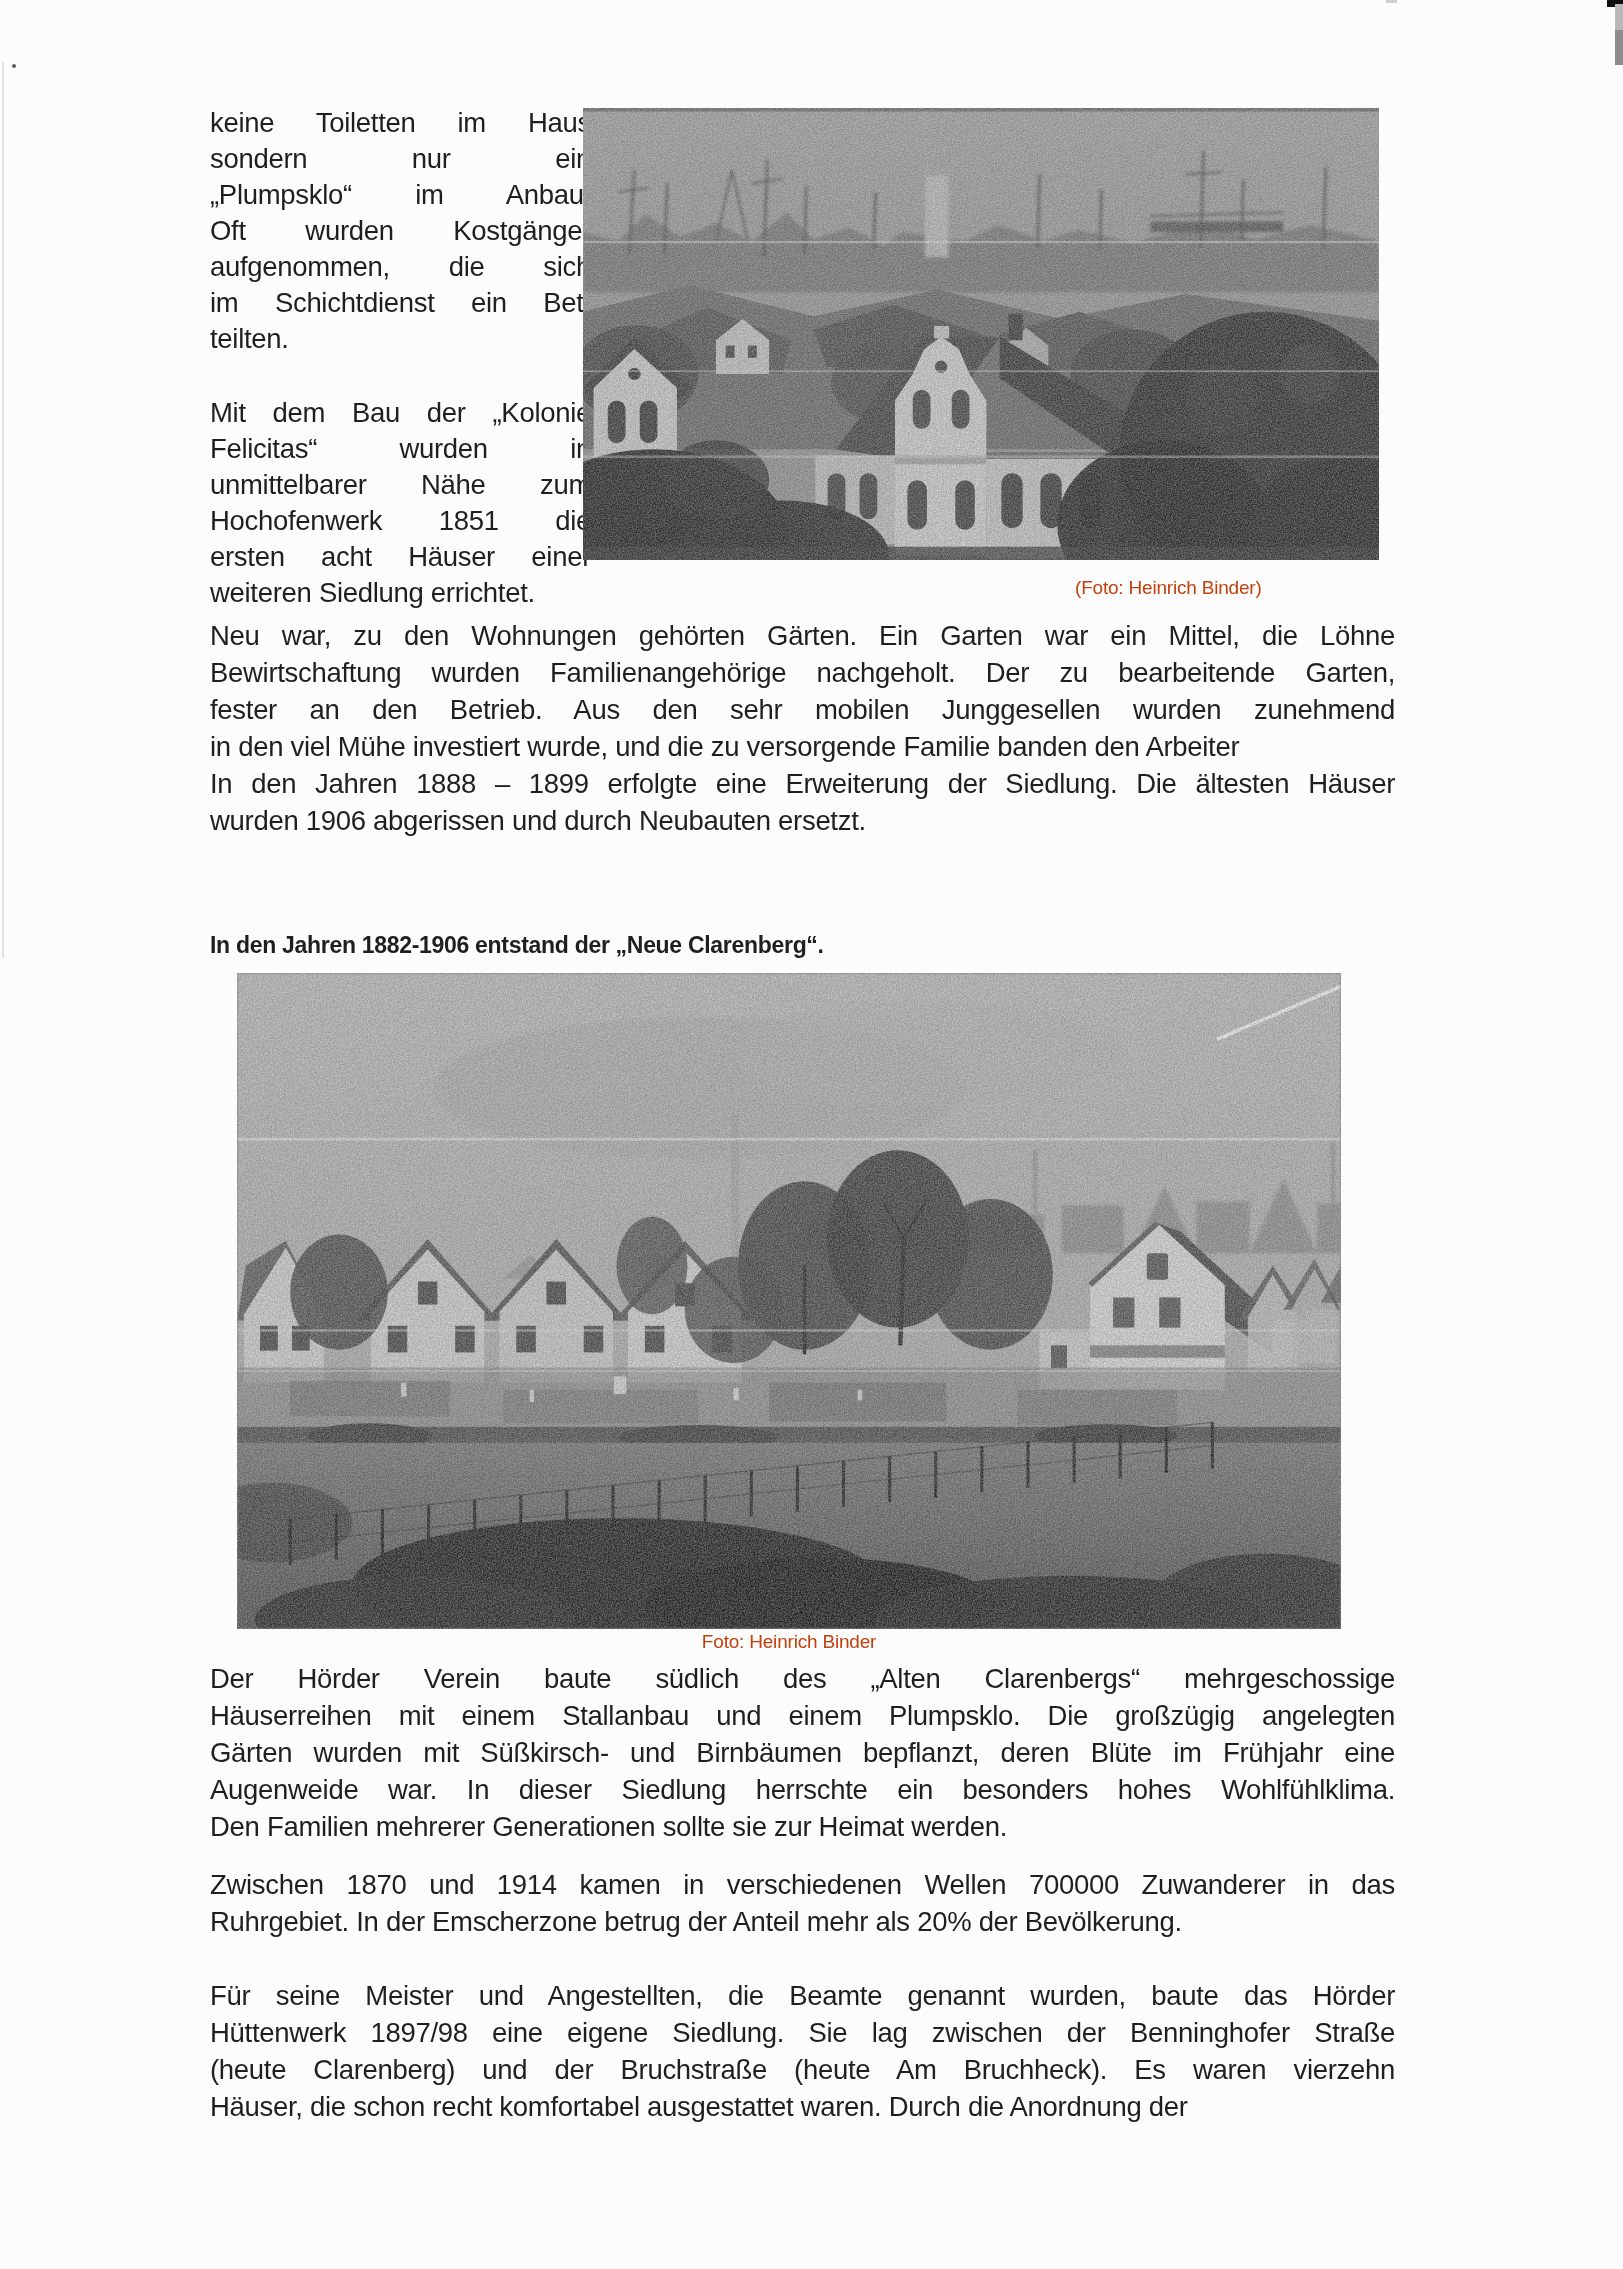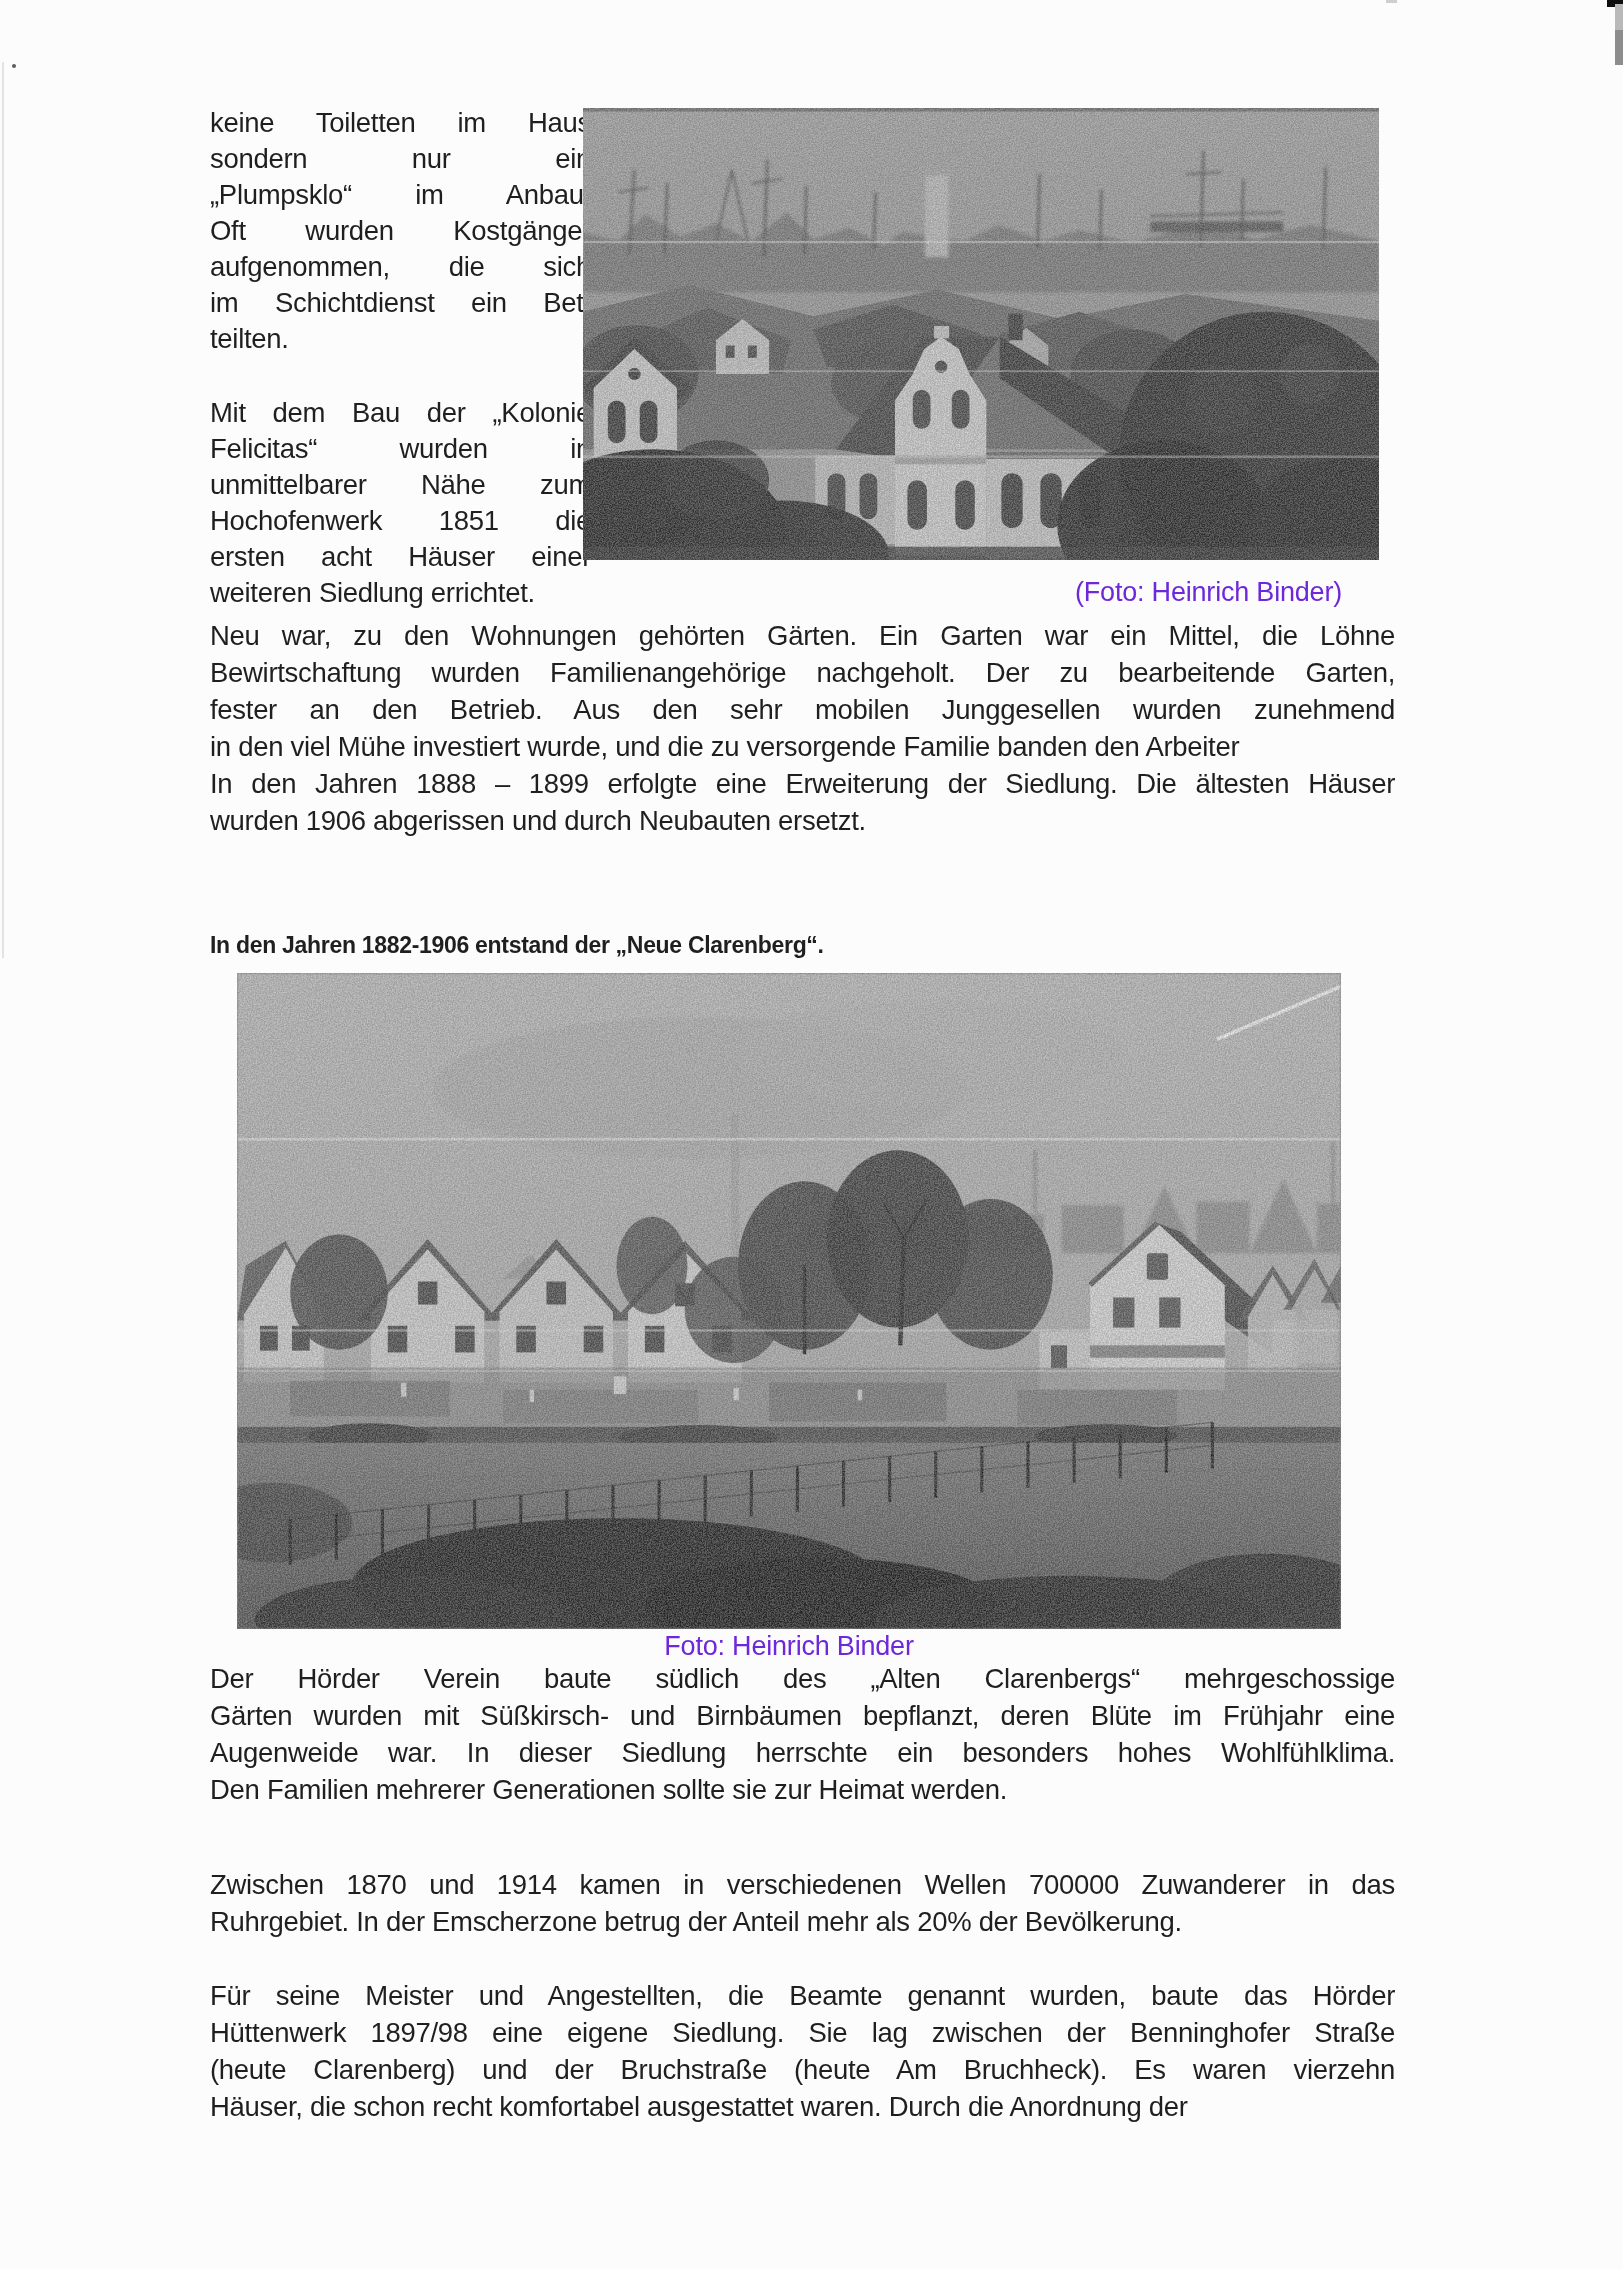--- a/index.html
+++ b/index.html
@@ -20,21 +20,21 @@
   .leftcol { left:210px; top:105px; width:381px; line-height:36px; }
   .leftcol .tline { height:36px; }
   .para-gap { margin-top:38px; }
   .mainblock { left:210px; top:617px; width:1185px; }
   .caption-line { position:absolute; left:210px; top:932px; width:1185px;
                   font-size:23px; letter-spacing:-0.3px;font-weight:bold; }
   .block-p5 { left:210px; top:1660px; width:1185px; }
   .block-p6 { left:210px; top:1866px; width:1185px; }
   .block-p7 { left:210px; top:1977px; width:1185px; }
   
-  .credit { position:absolute; font-size:27px; letter-spacing:-0.2px; color:#6d28d9; }
+  .credit { position:absolute; font-size:19px; letter-spacing:-0.2px; color:#c2410c; }
   .credit1 { left:1075px; top:577px; }
   .credit2 { left:237px; top:1631px; width:1104px; text-align:center; }
   
   .photo { position:absolute; margin:0; padding:0; background:#8f8f8f; }
   .photo1 { left:583px; top:108px; width:796px; height:452px; }
   .photo2 { left:237px; top:973px; width:1104px; height:656px; }
   .photo svg { display:block; width:100%; height:100%; }
   
   .artifact { position:absolute; }
   .corner-mark   { left:1607px; top:0;    width:17px; height:7px;  background:#0f0f0f; }
@@ -365,20 +365,21 @@
       <rect width="1245" height="740" filter="url(#p2g1)" opacity="0.3"></rect>
       <rect width="1245" height="740" filter="url(#p2g2)" opacity="0.22"></rect>
     </svg>
   </figure>
 
   <div class="credit credit2">Foto: Heinrich Binder</div>
 
   <div class="textblock block-p5">
     <div class="para">
         <div class="tline">Der Hörder Verein baute südlich des „Alten Clarenbergs“ mehrgeschossige</div>
+        <div class="tline">Häuserreihen mit einem Stallanbau und einem Plumpsklo. Die großzügig angelegten</div>
         <div class="tline">Gärten wurden mit Süßkirsch- und Birnbäumen bepflanzt, deren Blüte im Frühjahr eine</div>
         <div class="tline">Augenweide war. In dieser Siedlung herrschte ein besonders hohes Wohlfühlklima.</div>
         <div class="tline">Den Familien mehrerer Generationen sollte sie zur Heimat werden.</div>
       </div>
   </div>
   <div class="textblock block-p6">
     <div class="para">
         <div class="tline">Zwischen 1870 und 1914 kamen in verschiedenen Wellen 700000 Zuwanderer in das</div>
         <div class="tline">Ruhrgebiet. In der Emscherzone betrug der Anteil mehr als 20% der Bevölkerung.</div>
       </div>

